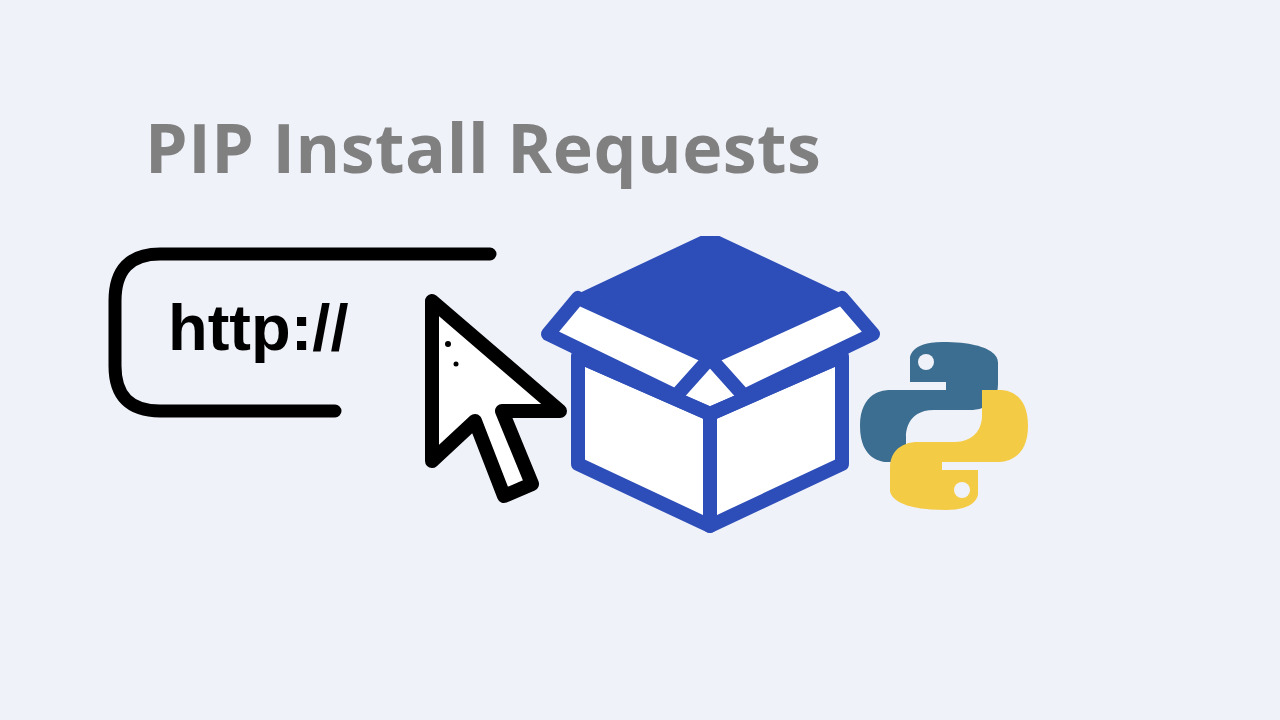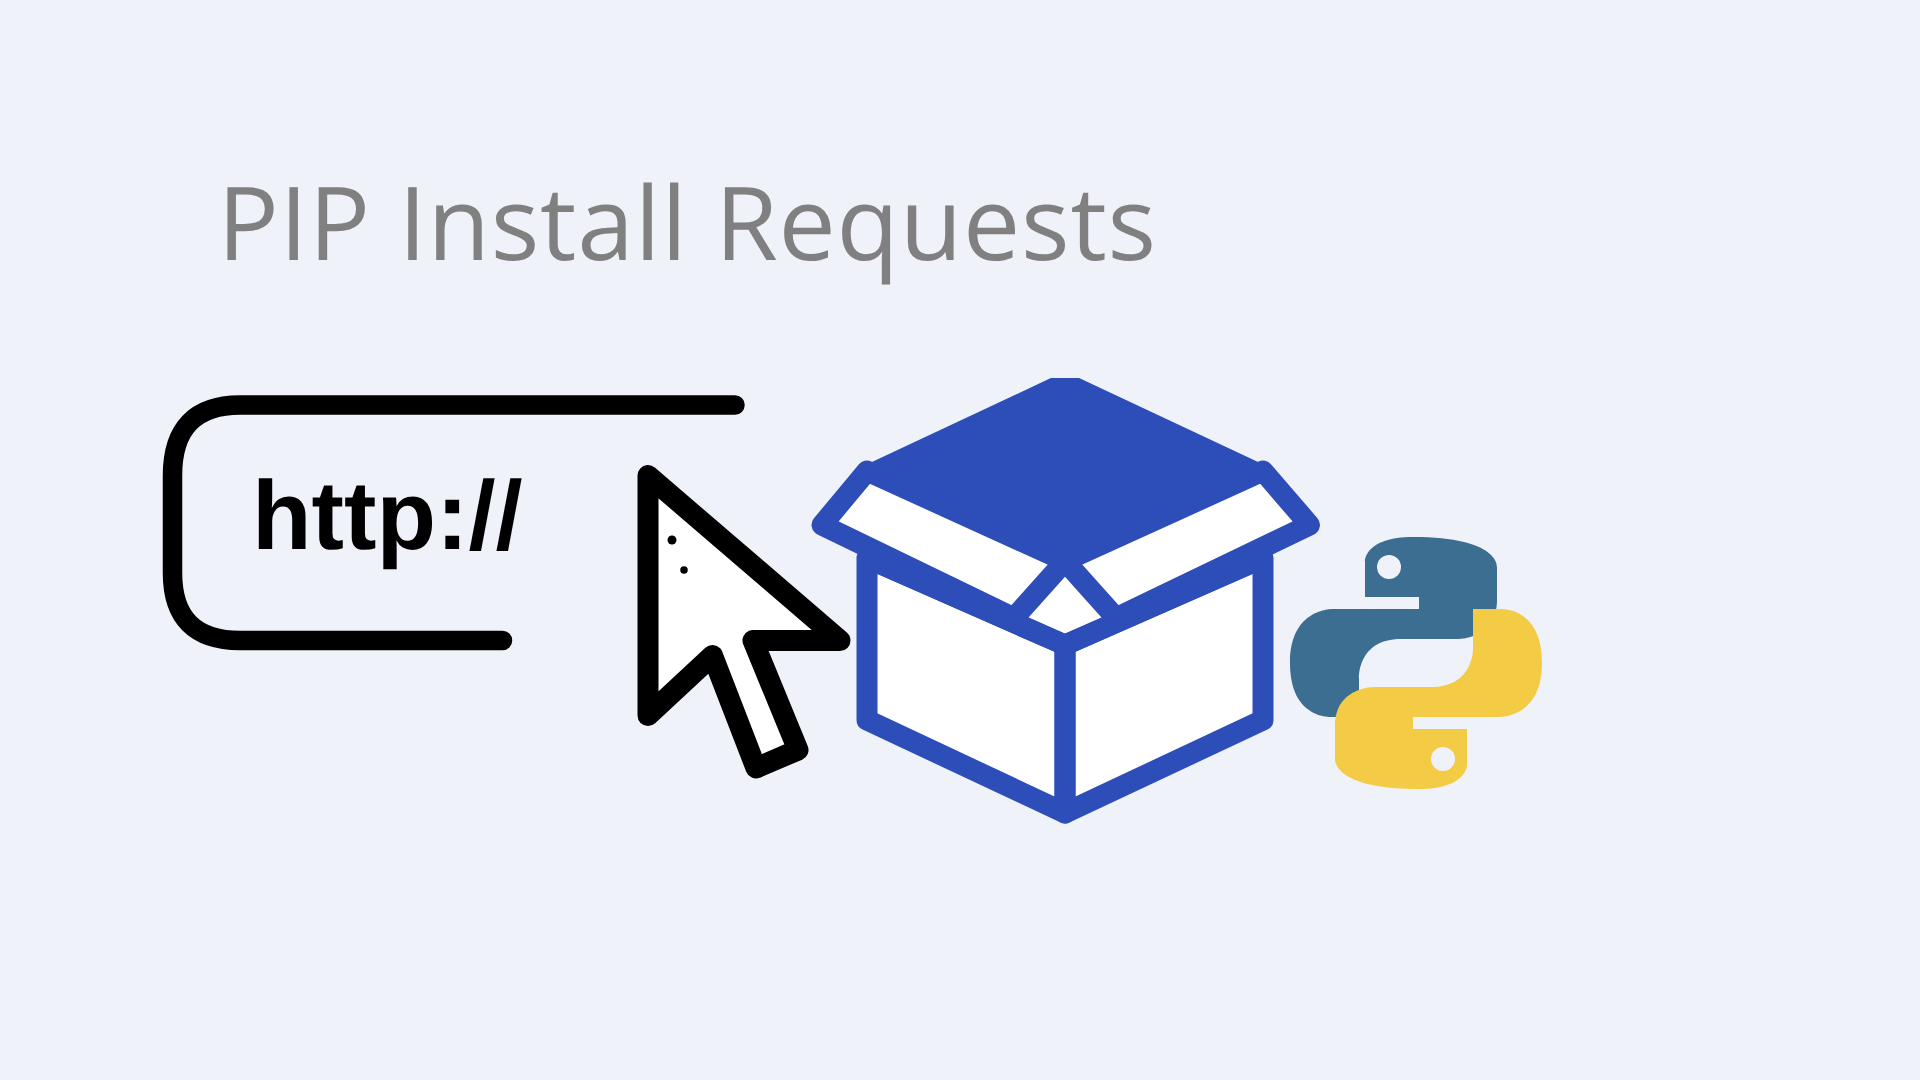--- a/index.html
+++ b/index.html
@@ -9,27 +9,27 @@
       background: #f0f2fa;
       font-family: 'Segoe UI', 'Open Sans', Arial, sans-serif;
       position: relative;
       overflow: hidden;
     }
     .title {
       position: absolute;
       top: 100px;
       left: 145px;
       font-size: 68px;
-      font-weight: 400;
+      font-weight: 700;
       color: #808080;
       letter-spacing: 0.5px;
     }
     .illustration {
       position: absolute;
-      top: 252px;
+      top: 236px;
       left: 100px;
       width: 960px;
       height: 320px;
     }
     .illustration svg {
       width: 100%;
       height: 100%;
     }
   </style>
 </head>

